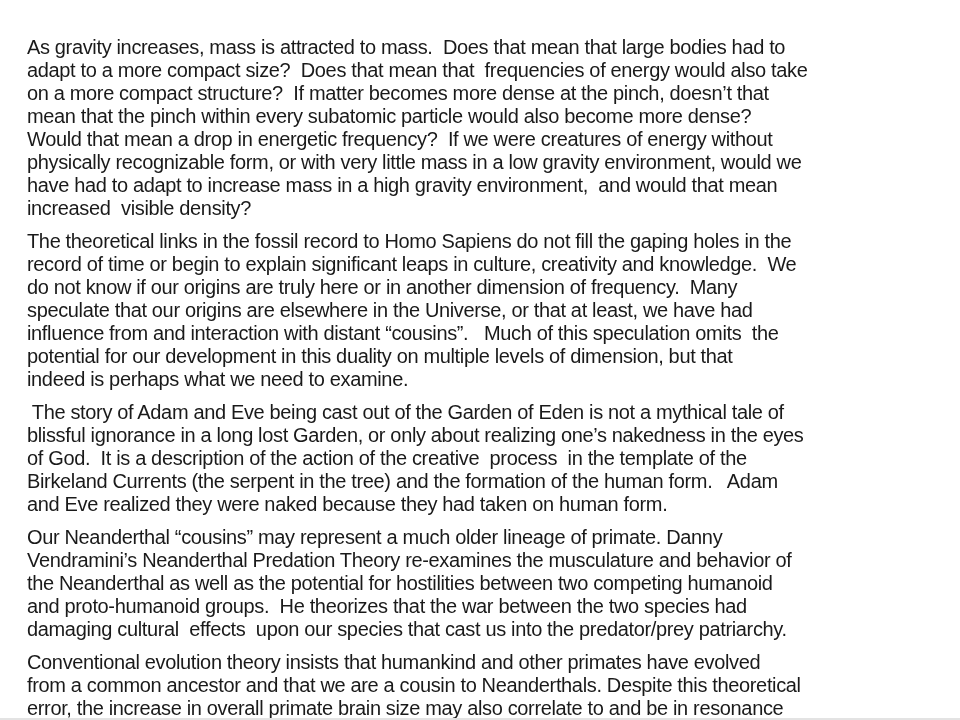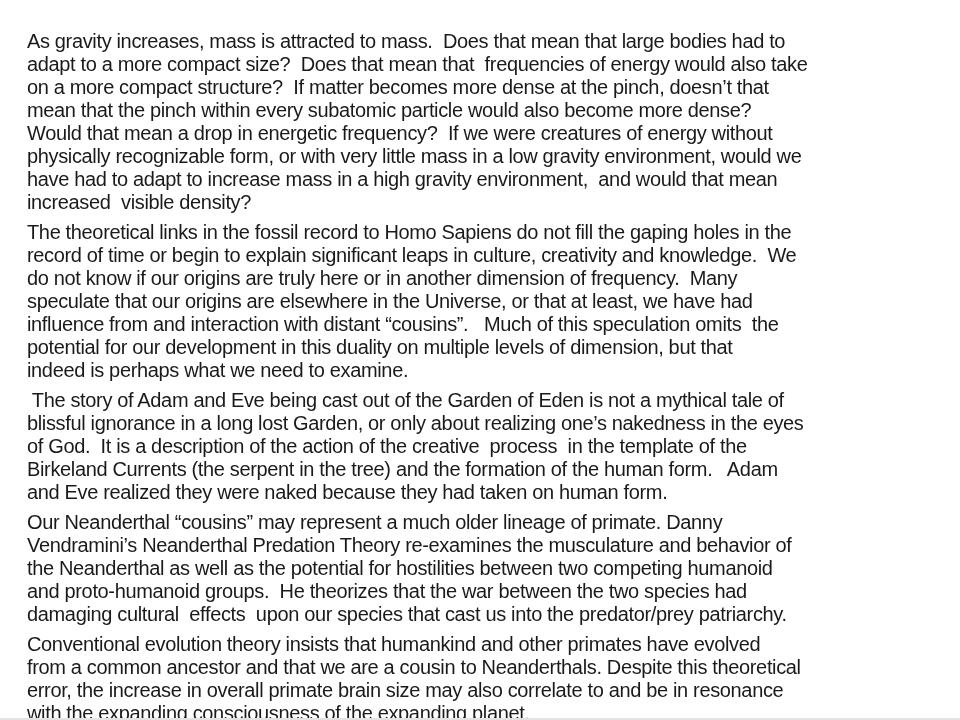--- a/index.html
+++ b/index.html
@@ -13,21 +13,21 @@
     overflow: hidden;
     position: relative;
   }
   .slide-body {
     box-sizing: border-box;
     width: 960px;
     height: 720px;
     padding: 26px 14px 0 27px;
   }
   .para {
-    margin: 4px 0 7px 0;
+    margin: 10px 0 7px 0;
     font-family: "Liberation Sans", "DejaVu Sans", sans-serif;
     font-size: 20px;
     line-height: 23px;
     letter-spacing: -0.35px;
     color: #1a1a1a;
     white-space: pre;
   }
   .bottom-edge {
     position: absolute;
     left: 0;

